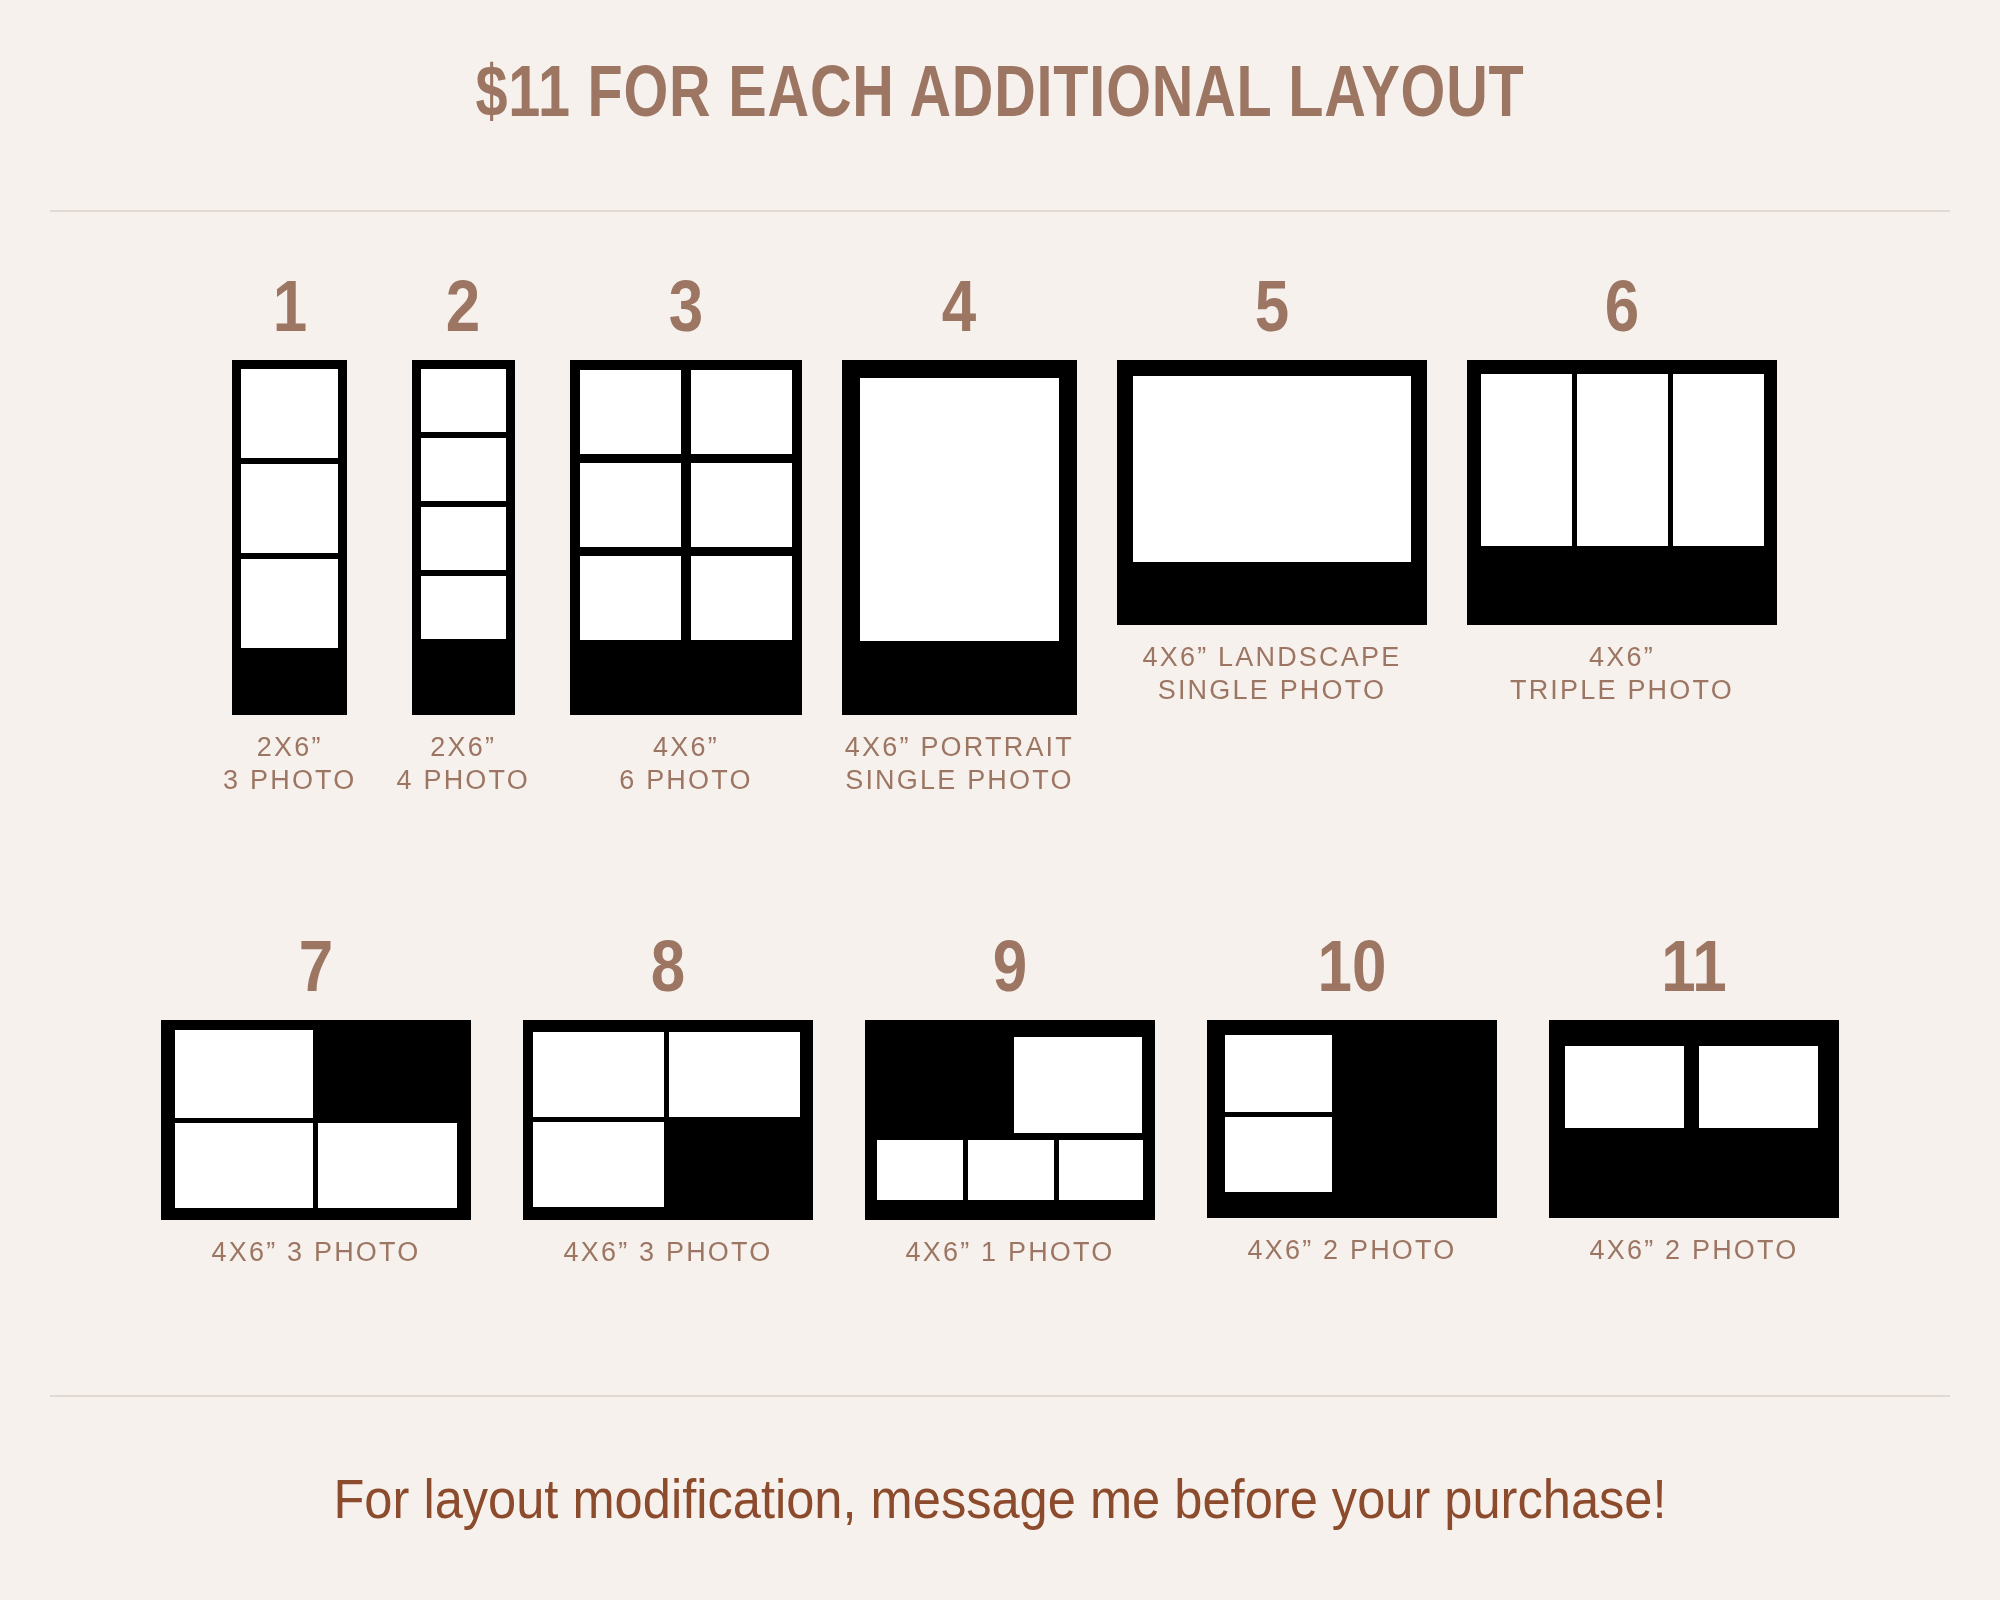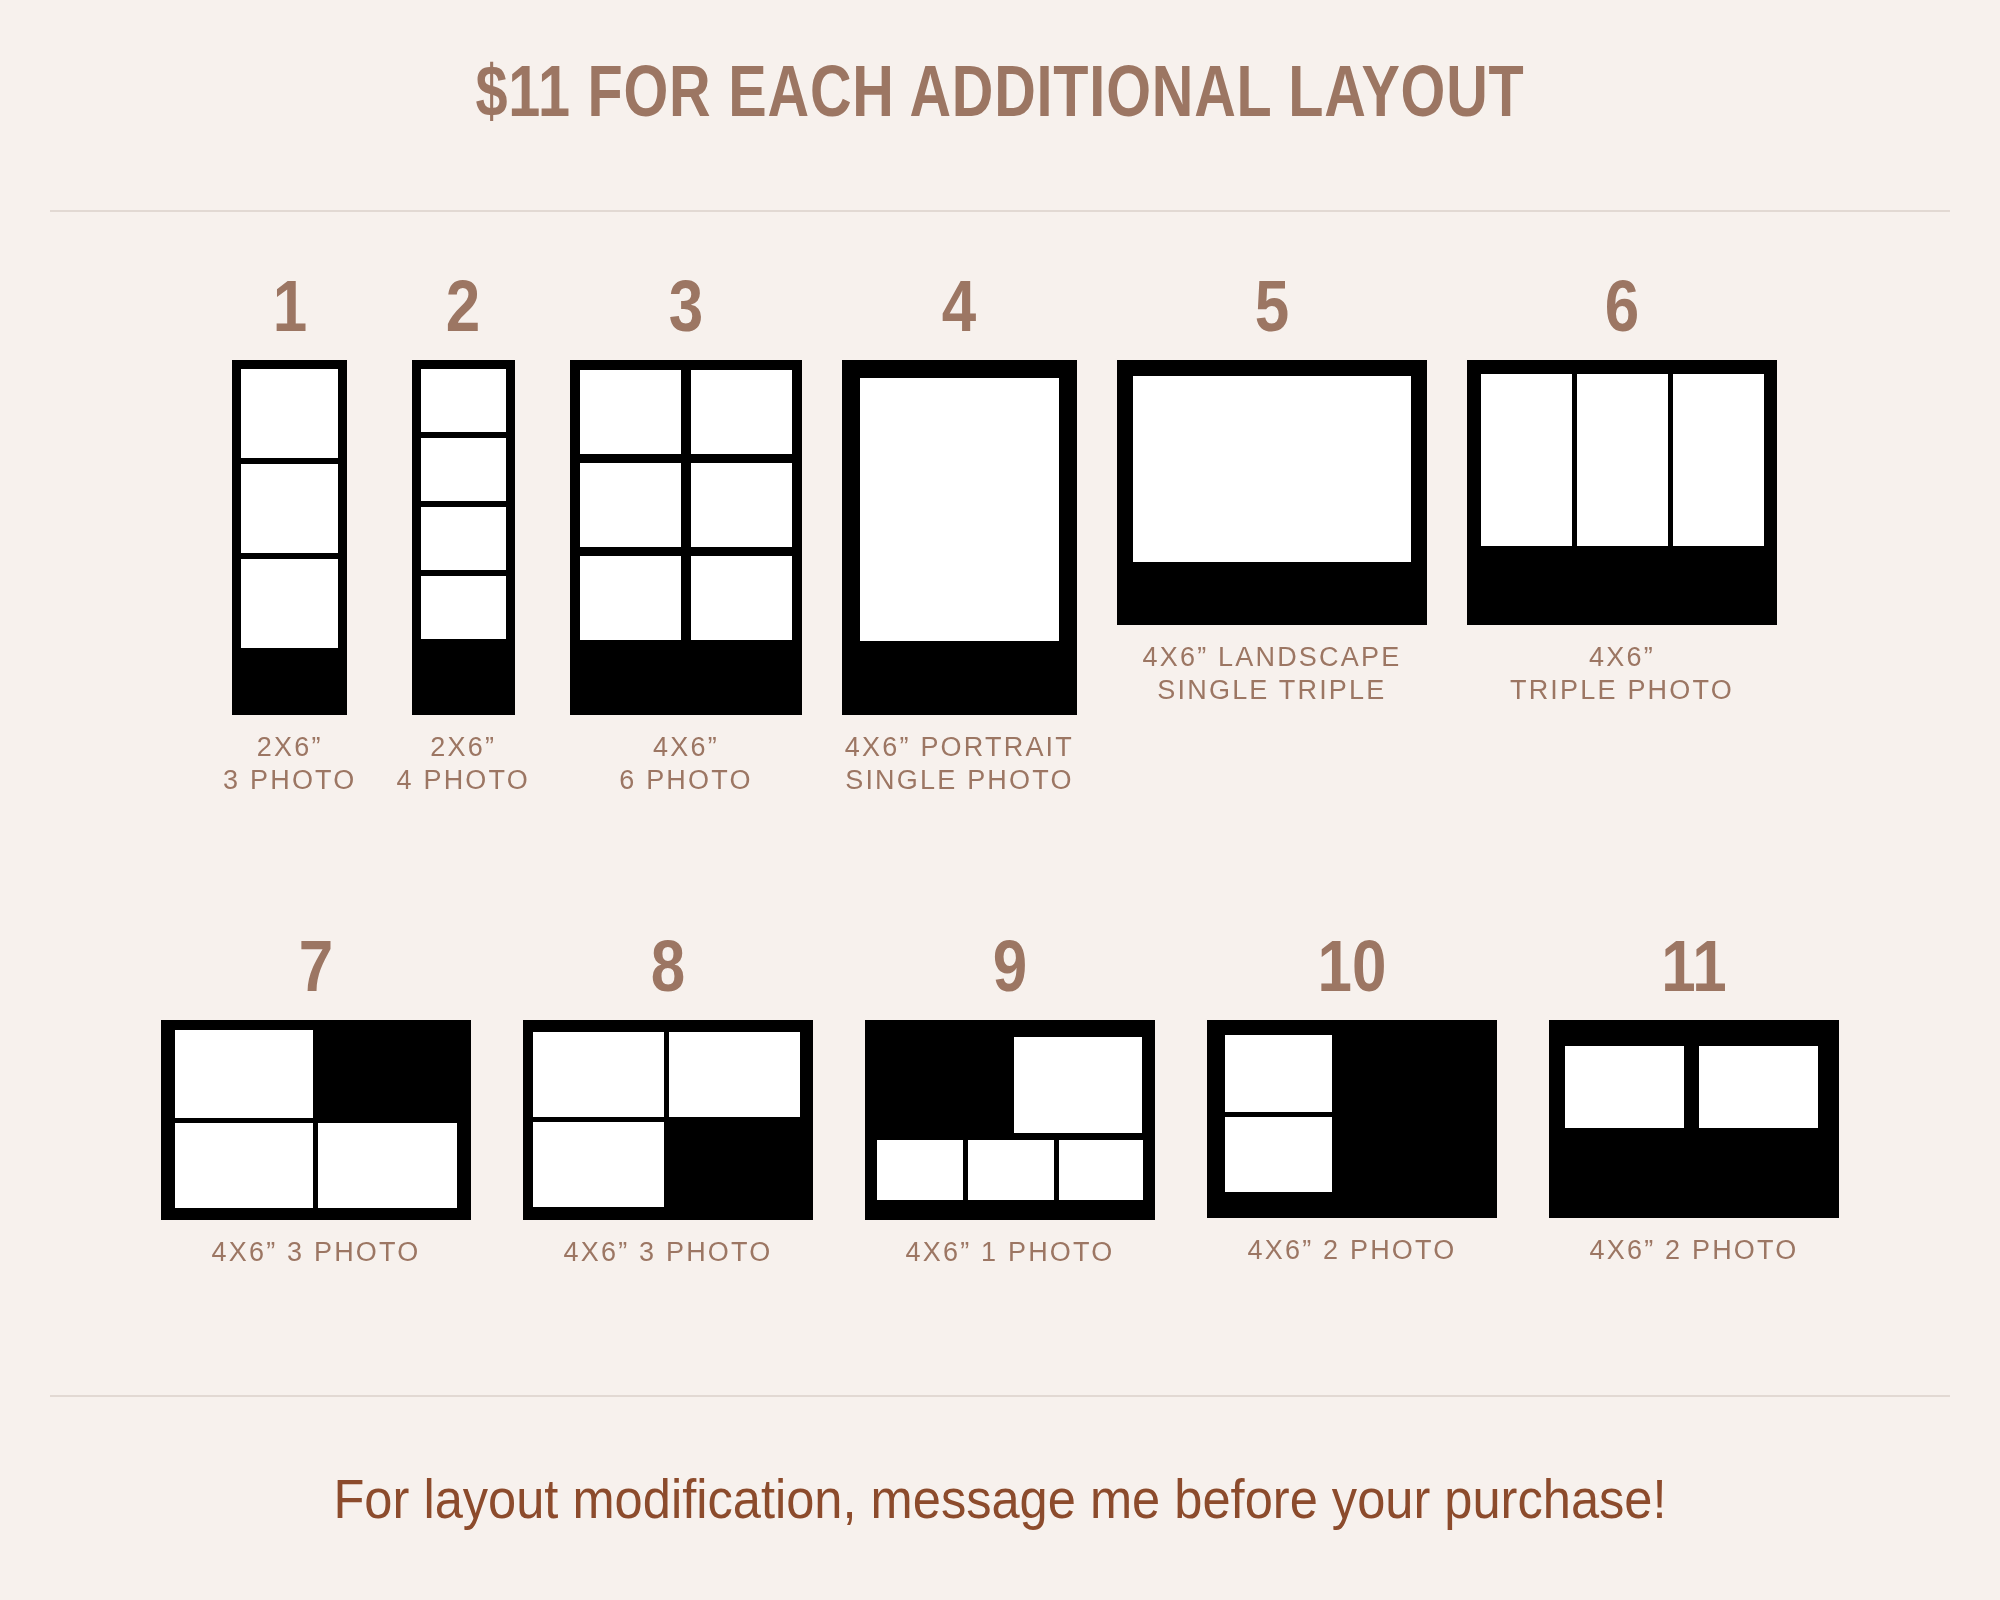--- a/index.html
+++ b/index.html
@@ -189,21 +189,21 @@
     </div>
 
     <div class="cell">
       <div class="num">5</div>
       <div class="frame-holder">
         <div class="frame-box frame" style="width:310px;height:265px;">
           <div class="photo" style="left:16px;top:16px;width:278px;height:186px;"></div>
         </div>
       </div>
       <div class="cap">4X6” LANDSCAPE
-SINGLE TRIPLE</div>
+SINGLE PHOTO</div>
     </div>
 
     <div class="cell">
       <div class="num">6</div>
       <div class="frame-holder">
         <div class="frame-box frame" style="width:310px;height:265px;">
           <div class="photo" style="left:14px;top:14px;width:91px;height:172px;"></div>
           <div class="photo" style="left:110px;top:14px;width:91px;height:172px;"></div>
           <div class="photo" style="left:206px;top:14px;width:91px;height:172px;"></div>
         </div>

